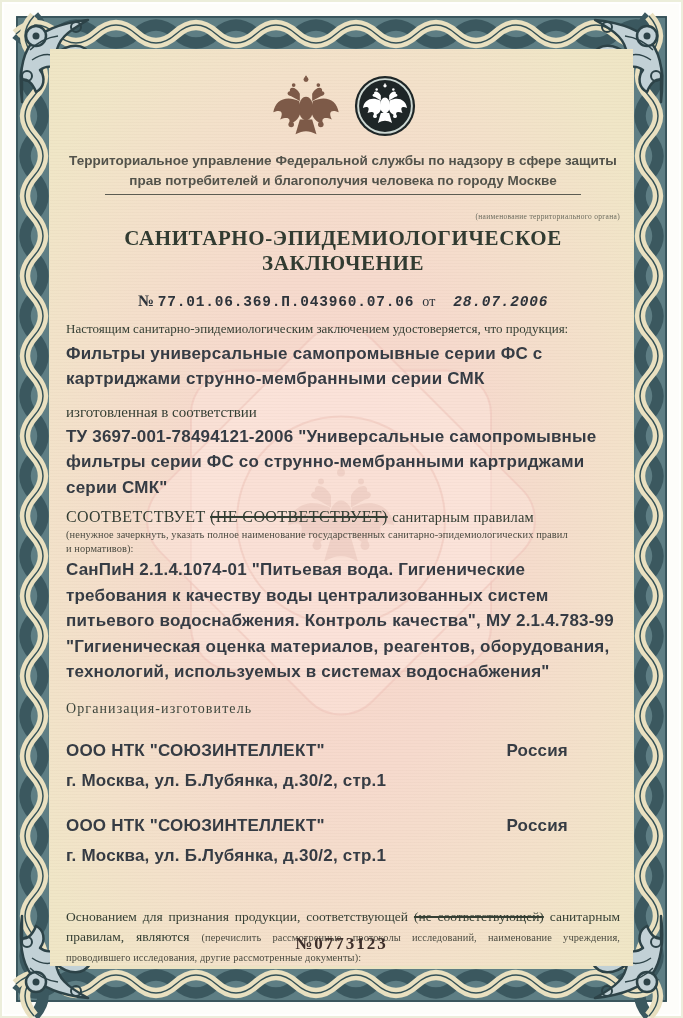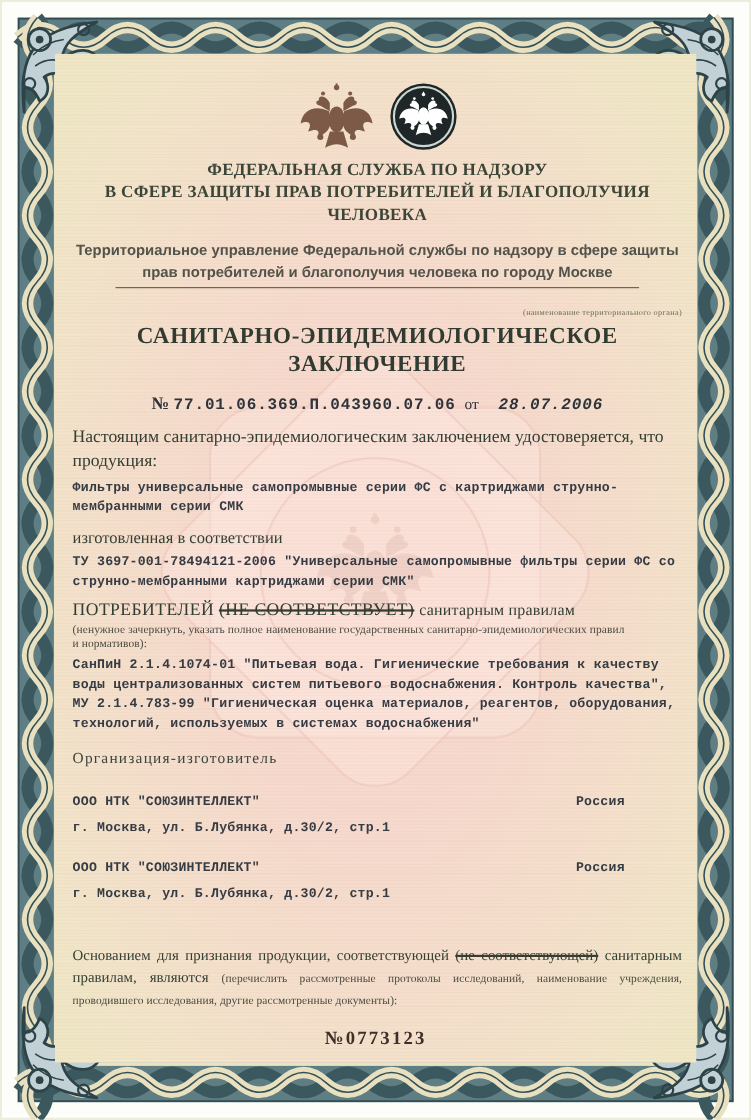--- a/index.html
+++ b/index.html
@@ -32,22 +32,22 @@
   .rule{border:0;border-top:1.6px solid #5c5c52;width:86%;margin:4px auto 0 auto;}
   .rule-caption{text-align:right;font-size:7.5px;color:#6c6c5f;margin-top:17px;letter-spacing:.3px;}
   .doc-title{margin-top:5px;text-align:center;font-weight:bold;font-size:21px;color:#313b31;letter-spacing:.6px;}
   .doc-number{margin-top:16px;text-align:center;color:#2e343b;}
   .doc-number .no{font-size:16px;font-weight:bold;margin-right:4px;}
   .doc-number .num{font-family:"Liberation Mono",monospace;font-weight:bold;font-size:14.5px;letter-spacing:.8px;}
   .doc-number .ot{font-size:14px;margin:0 6px 0 8px;}
   .doc-number .date{font-family:"Liberation Mono",monospace;font-weight:bold;font-style:italic;
     font-size:14.5px;letter-spacing:.8px;margin-left:12px;}
 
-  .serif-line{font-size:16px;color:#343e33;line-height:1.35;}
-  .mono{font-family:Liberation Mono, monospace;font-weight:bold;font-size:12px;line-height:1.5;
+  .serif-line{font-size:13px;color:#343e33;line-height:1.35;}
+  .mono{font-family:Liberation Sans, sans-serif;font-weight:bold;font-size:17px;line-height:1.5;
     color:#363c44;letter-spacing:.2px;}
   .intro{margin-top:10px;}
   .product-name{margin-top:3px;}
   .made-label{margin-top:10px;font-size:15px;}
   .spec{margin-top:2px;}
 
   .complies-line{margin-top:8px;font-size:16px;color:#333d33;letter-spacing:.4px;}
   .complies-line .rules{font-size:14.5px;letter-spacing:.2px;}
   .strike{text-decoration:line-through;text-decoration-thickness:1.6px;}
   .small-note{font-size:10.4px;color:#4b4b41;line-height:1.3;letter-spacing:.1px;}
@@ -142,43 +142,39 @@
       </svg>
       <svg width="64" height="64" viewBox="0 0 100 100" aria-hidden="true">
         <circle cx="50" cy="50" r="47" fill="#1e2627"></circle>
         <circle cx="50" cy="50" r="42" fill="none" stroke="#cdd8d3" stroke-width="3"></circle>
         <g transform="translate(11,14) scale(0.65)" color="#ffffff">
           <use href="#dheagle"></use>
         </g>
       </svg>
     </div>
 
-    <div class="agency">
-      <div>ФЕДЕРАЛЬНАЯ СЛУЖБА ПО НАДЗОРУ</div>
-      <div>В СФЕРЕ ЗАЩИТЫ ПРАВ ПОТРЕБИТЕЛЕЙ И БЛАГОПОЛУЧИЯ ЧЕЛОВЕКА</div>
-    </div>
 
     <div class="territorial">Территориальное управление Федеральной службы по надзору в сфере защиты прав потребителей и благополучия человека по городу Москве</div>
     <hr class="rule">
     <div class="rule-caption">(наименование территориального органа)</div>
 
     <div class="doc-title">САНИТАРНО-ЭПИДЕМИОЛОГИЧЕСКОЕ ЗАКЛЮЧЕНИЕ</div>
 
     <div class="doc-number">
       <span class="no">№</span><span class="num">77.01.06.369.П.043960.07.06</span><span class="ot">от</span><span class="date">28.07.2006</span>
     </div>
 
     <div class="serif-line intro">Настоящим санитарно-эпидемиологическим заключением удостоверяется, что продукция:</div>
     <div class="mono product-name">Фильтры универсальные самопромывные серии ФС с картриджами струнно-мембранными серии СМК</div>
 
     <div class="serif-line made-label">изготовленная в соответствии</div>
     <div class="mono spec">ТУ 3697-001-78494121-2006 "Универсальные самопромывные фильтры серии ФС со струнно-мембранными картриджами серии СМК"</div>
 
     <div class="complies-line">
-      <span>ПОТРЕБИТЕЛЕЙ</span>
+      <span>СООТВЕТСТВУЕТ</span>
       <span class="strike">(НЕ СООТВЕТСТВУЕТ)</span>
       <span class="rules">санитарным правилам</span>
       <span class="small-note complies-note">(ненужное зачеркнуть, указать полное наименование государственных санитарно-эпидемиологических правил и нормативов):</span>
     </div>
     <div class="mono standards">СанПиН 2.1.4.1074-01 "Питьевая вода. Гигиенические требования к качеству воды централизованных систем питьевого водоснабжения. Контроль качества", МУ 2.1.4.783-99 "Гигиеническая оценка материалов, реагентов, оборудования, технологий, используемых в системах водоснабжения"</div>
 
     <div class="serif-line section-label">Организация-изготовитель</div>
     <div class="mono org-row">
       <span>ООО НТК "СОЮЗИНТЕЛЛЕКТ"</span>
       <span>Россия</span>

